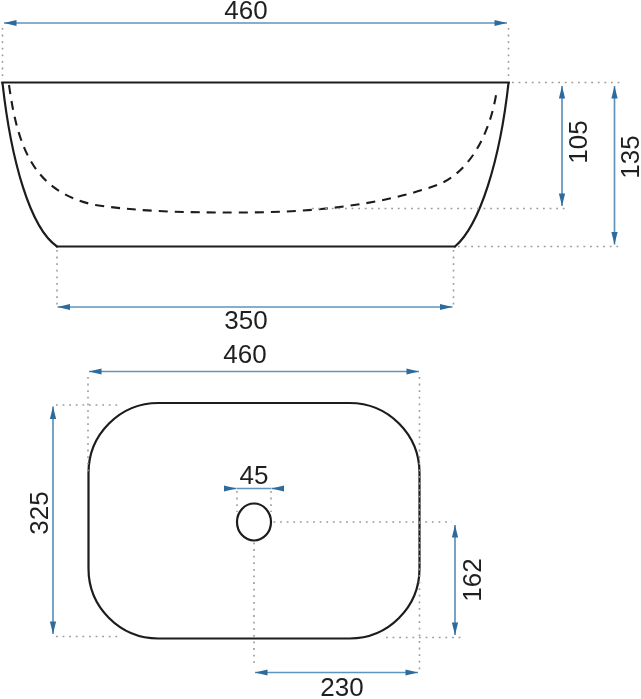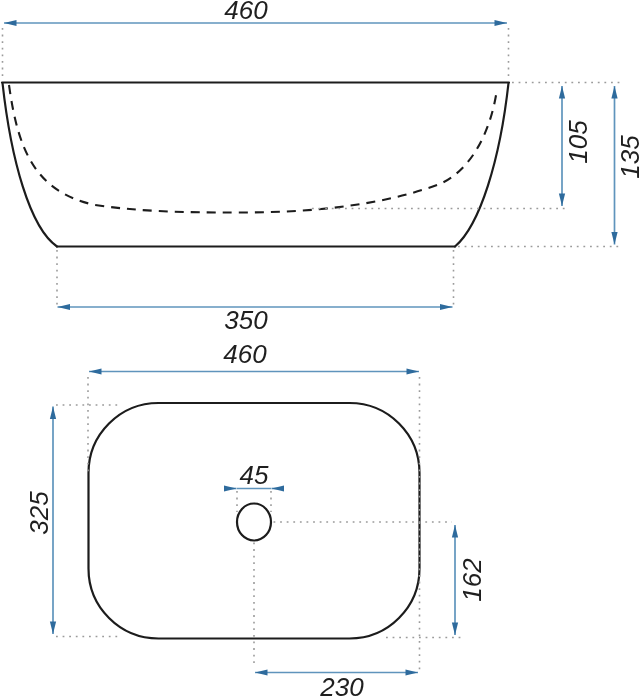--- a/index.html
+++ b/index.html
@@ -6,21 +6,20 @@
     margin: 0;
     padding: 0;
     background: #ffffff;
   }
   .drawing-page {
     position: relative;
     width: 641px;
     height: 699px;
     background: #ffffff;
     overflow: hidden;
-    font-style: italic;
   }
   svg {
     display: block;
   }
   
   .obj {
     stroke: #1c1c1c;
     stroke-width: 2.2;
     fill: none;
     stroke-linecap: round;

